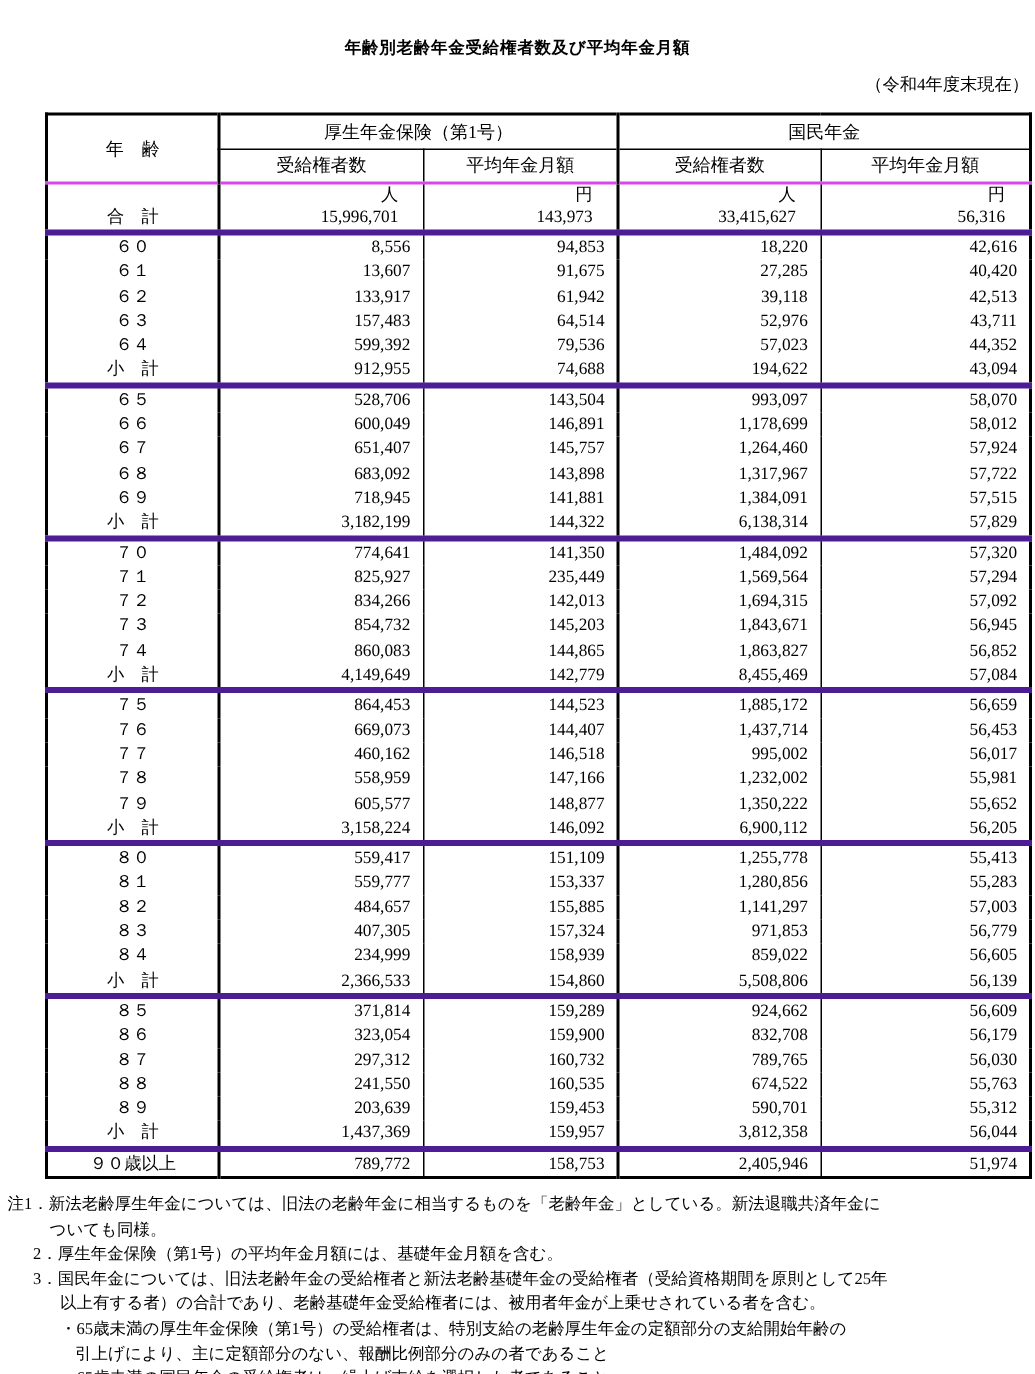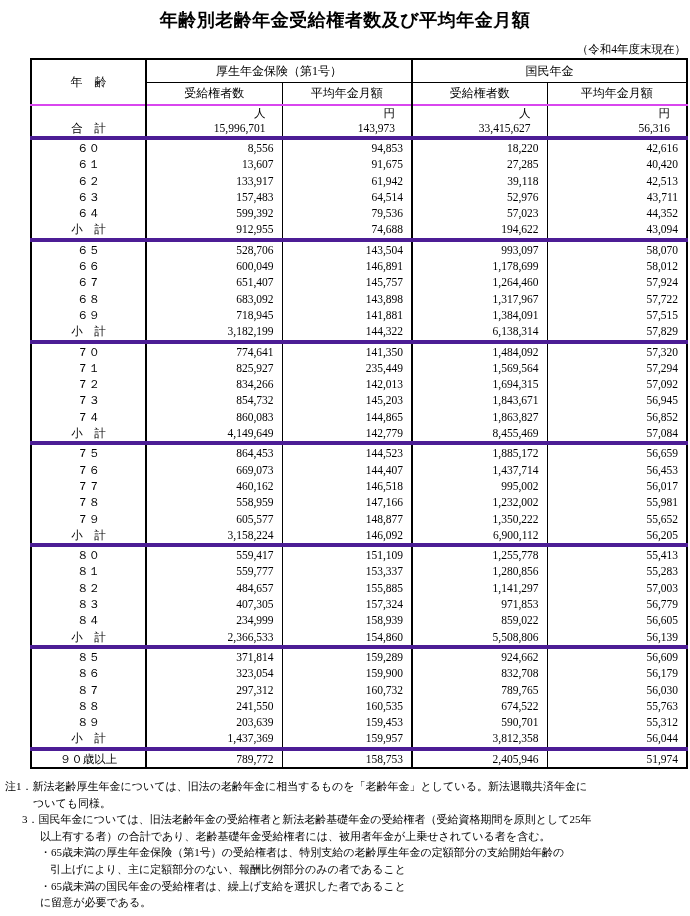--- a/index.html
+++ b/index.html
@@ -7,31 +7,31 @@
     margin: 0; padding: 0;
     width: 690px; height: 916px;
     background: #ffffff; color: #000000;
     font-family: "Liberation Serif", "DejaVu Serif", serif;
     overflow: hidden;
   }
   .page { width: 690px; height: 916px; padding-top: 8px; }
 
   .doc-title {
     text-align: center;
-    font-size: 18px;
+    font-size: 11px;
     font-weight: bold;
     font-family: "Liberation Sans", "DejaVu Sans", sans-serif;
     letter-spacing: 0.5px;
-    margin: 0 0 10px 0;
+    margin: 16px 0 10px 0;
   }
   .as-of {
     text-align: right;
     font-size: 11.5px;
     padding-right: 4px;
-    margin-bottom: 1px;
+    margin-bottom: 11px;
   }
 
   table.pension {
     border-collapse: collapse;
     table-layout: fixed;
     width: 656px;
     margin-left: 30px;
     border: 2px solid #000;
     font-size: 11.5px;
   }
@@ -406,20 +406,21 @@
           <td class="c-num vsep">158,753</td>
           <td class="c-num">2,405,946</td>
           <td class="c-num">51,974</td>
         </tr>
       </tbody>
     </table>
 
   <div class="notes">
     <div class="note-line indent-0">注1．新法老齢厚生年金については、旧法の老齢年金に相当するものを「老齢年金」としている。新法退職共済年金に</div>
     <div class="note-line indent-2">ついても同様。</div>
+    <div class="note-line indent-1">2．厚生年金保険（第1号）の平均年金月額には、基礎年金月額を含む。</div>
     <div class="note-line indent-1">3．国民年金については、旧法老齢年金の受給権者と新法老齢基礎年金の受給権者（受給資格期間を原則として25年</div>
     <div class="note-line indent-3">以上有する者）の合計であり、老齢基礎年金受給権者には、被用者年金が上乗せされている者を含む。</div>
     <div class="note-line indent-3">・65歳未満の厚生年金保険（第1号）の受給権者は、特別支給の老齢厚生年金の定額部分の支給開始年齢の</div>
     <div class="note-line indent-4">引上げにより、主に定額部分のない、報酬比例部分のみの者であること</div>
     <div class="note-line indent-3">・65歳未満の国民年金の受給権者は、繰上げ支給を選択した者であること</div>
     <div class="note-line indent-3">に留意が必要である。</div>
   </div>
 
 </div>
 

